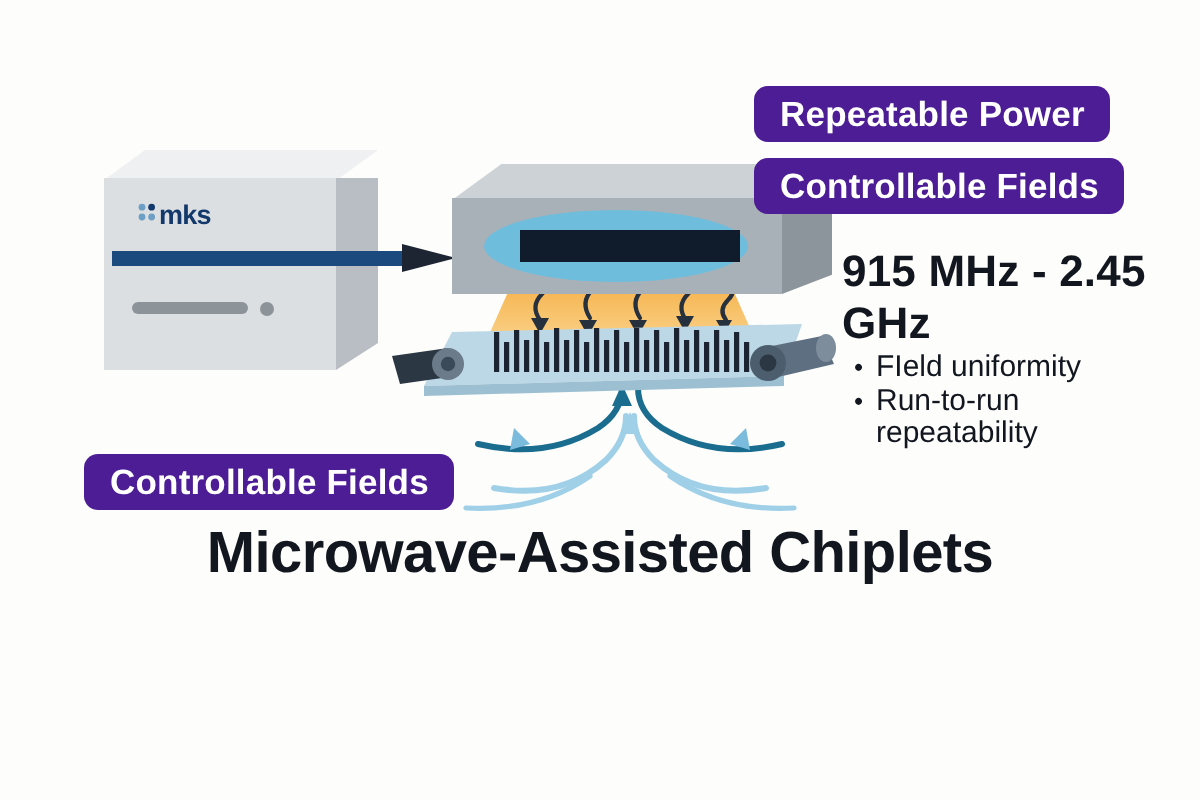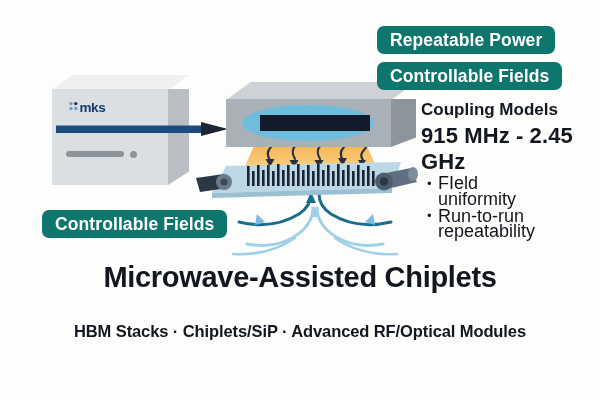--- a/index.html
+++ b/index.html
@@ -10,41 +10,42 @@
     overflow:hidden;
     position:relative;
     color:#12161f;
     -webkit-font-smoothing:antialiased;
   }
   .stage{position:absolute;inset:0;}
 
   
   .badge{
     position:absolute;
-    background:#0f766e;
+    background:#4c1d95;
     color:#ffffff;
     border-radius:7px;
     font-weight:700;
     letter-spacing:.1px;
     display:flex;align-items:center;justify-content:center;
     white-space:nowrap;
     z-index:40;
+    margin-top:17px;
   }
   #badge-repeatable{left:377px;top:26px;height:28px;padding:0 13px;font-size:17.5px;}
   #badge-controllable-top{left:377px;top:62px;height:28px;padding:0 13px;font-size:17.5px;}
   #badge-controllable-bottom{left:42px;top:210px;height:28px;padding:0 13px;font-size:17.5px;}
 
   
   .rtext{position:absolute;left:421px;z-index:30;}
   #coupling-title{top:100px;font-size:17px;font-weight:700;}
   #coupling-freq{top:123px;font-size:22px;font-weight:700;letter-spacing:.1px;}
   #applicator-title{top:155px;font-size:17px;font-weight:700;}
   #applicator-list{top:176px;left:427px;}
   #applicator-list .bi{
-    font-size:18px;font-weight:400;line-height:15.6px;
+    font-size:15px;font-weight:400;line-height:15.6px;
     margin-bottom:1.5px;position:relative;padding-left:11px;
     max-width:115px;
   }
   #applicator-list .bi::before{
     content:"\2022";position:absolute;left:0;top:-0.5px;font-size:13px;
   }
 
   
   #generator{position:absolute;left:52px;top:75px;width:137px;height:104px;z-index:10;}
   #gen-front{position:absolute;left:0;top:14px;width:116px;height:96px;background:#dcdfe2;}
@@ -230,28 +231,26 @@
     <g fill="#7bbcdc">
       <path d="M32 22 L40 30 L30 33 Z"></path>
       <path d="M148 22 L150 33 L140 30 Z"></path>
     </g>
   </svg>
 
   <div class="badge" id="badge-repeatable">Repeatable Power</div>
   <div class="badge" id="badge-controllable-top">Controllable Fields</div>
   <div class="badge" id="badge-controllable-bottom">Controllable Fields</div>
 
-  <div class="rtext" id="coupling-title">Coupling Models</div>
   <div class="rtext" id="coupling-freq">915 MHz  -  2.45 GHz</div>
 
 
   <div class="rtext" id="applicator-list">
     <div class="bi">FIeld uniformity</div>
     <div class="bi">Run-to-run repeatability</div>
   </div>
 
   <div id="headline">
     <span class="l1">Microwave-Assisted Chiplets</span>
   </div>
 
-  <div id="subtitle">HBM Stacks · Chiplets/SiP · Advanced RF/Optical Modules</div>
 
 </div>
 
 </body></html>

